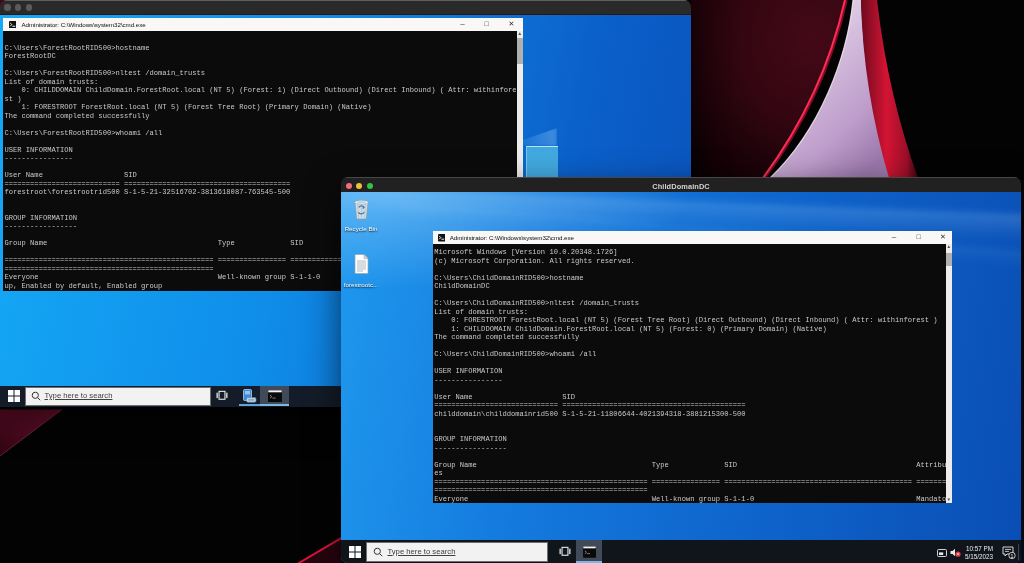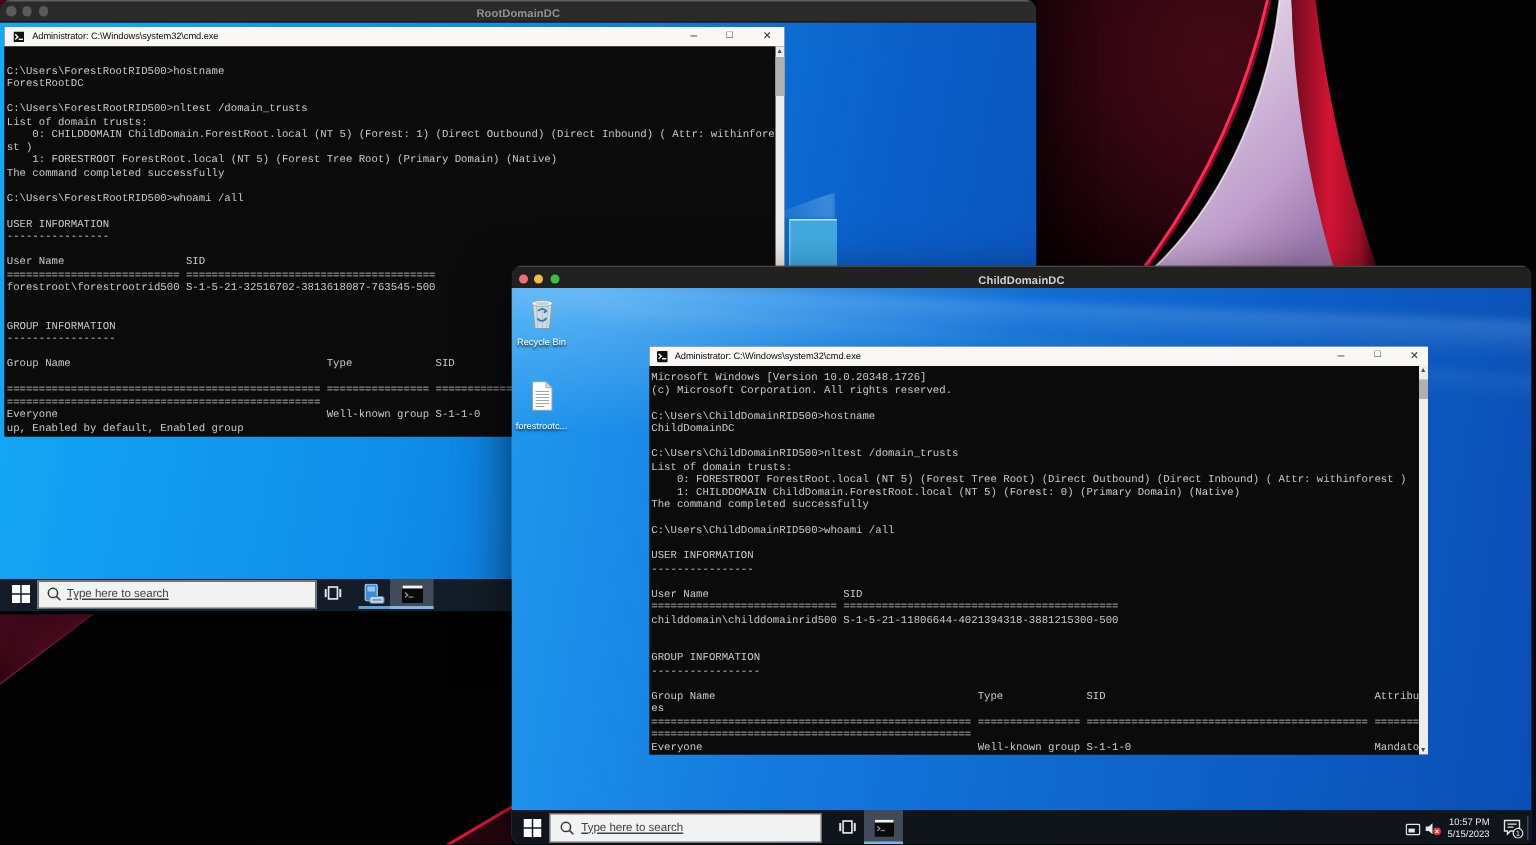--- a/index.html
+++ b/index.html
@@ -76,21 +76,20 @@
   <path d="M298,563.5 L341.5,537.8" stroke="#e0123c" stroke-width="2" fill="none"></path>
   <rect x="1019" y="180" width="5" height="383" fill="url(#rstrip)"></rect>
 </svg>
 
 <div class="vmwin" style="left:0;top:1;width:691px;height:407px;border-radius:7px 7px 0 0;overflow:hidden;">
 
   <div class="mactb" style="height:14.8px;background:#2b2a2b;border-top:1px solid #5f5f5f;border-bottom:1.4px solid #2a1710;box-sizing:border-box;z-index:3;">
     <div class="dot" style="left:4.4px;top:3.4px;width:6.4px;height:6.4px;background:#5b5959;"></div>
     <div class="dot" style="left:14.8px;top:3.4px;width:6.4px;height:6.4px;background:#5b5959;"></div>
     <div class="dot" style="left:25.8px;top:3.4px;width:6.4px;height:6.4px;background:#5b5959;"></div>
-    <div class="mactitle" style="top:2.8px;font-size:7.4px;color:#929294;">RootDomainDC</div>
   </div>
 
   <div class="abs" style="left:0;top:14px;width:691px;height:393px;background:linear-gradient(100deg,#15a9f6 0%,#0f8de9 42%,#0b5fc9 80%,#0a53bb 100%);overflow:hidden;">
 
     <div class="abs" style="left:526px;top:132px;width:31px;height:31.5px;background:#42a9e0;border-top:1.6px solid #b4e6f6;border-left:1px solid #7cc8ea;"></div>
     <div class="abs" style="left:506px;top:114px;width:51px;height:18px;background:linear-gradient(80deg,rgba(150,210,250,0) 5%,rgba(150,210,250,.33) 85%);clip-path:polygon(0 100%,100% 0,100% 100%);filter:blur(1.5px);"></div>
 
     <div class="cmdwin" style="left:2.5px;top:3.5px;width:520.5px;height:273.5px;">
       <div class="cmdtb" style="height:13.5px;">
         <svg class="abs" style="left:6px;top:3px;" width="7.6" height="7.6" viewBox="0 0 8 8">

